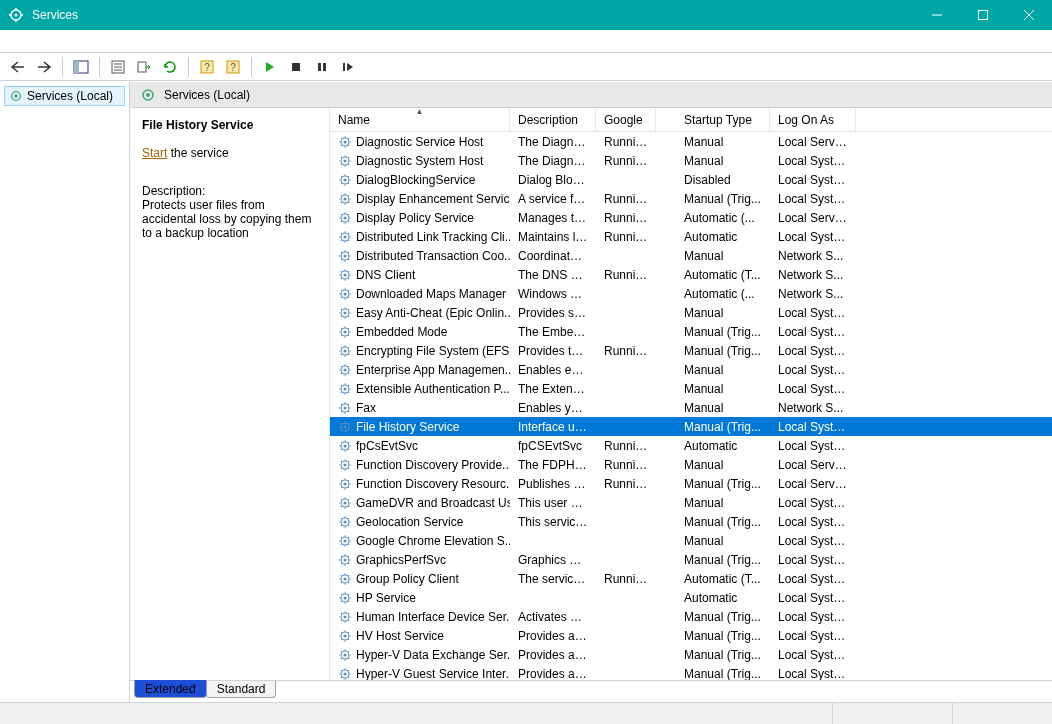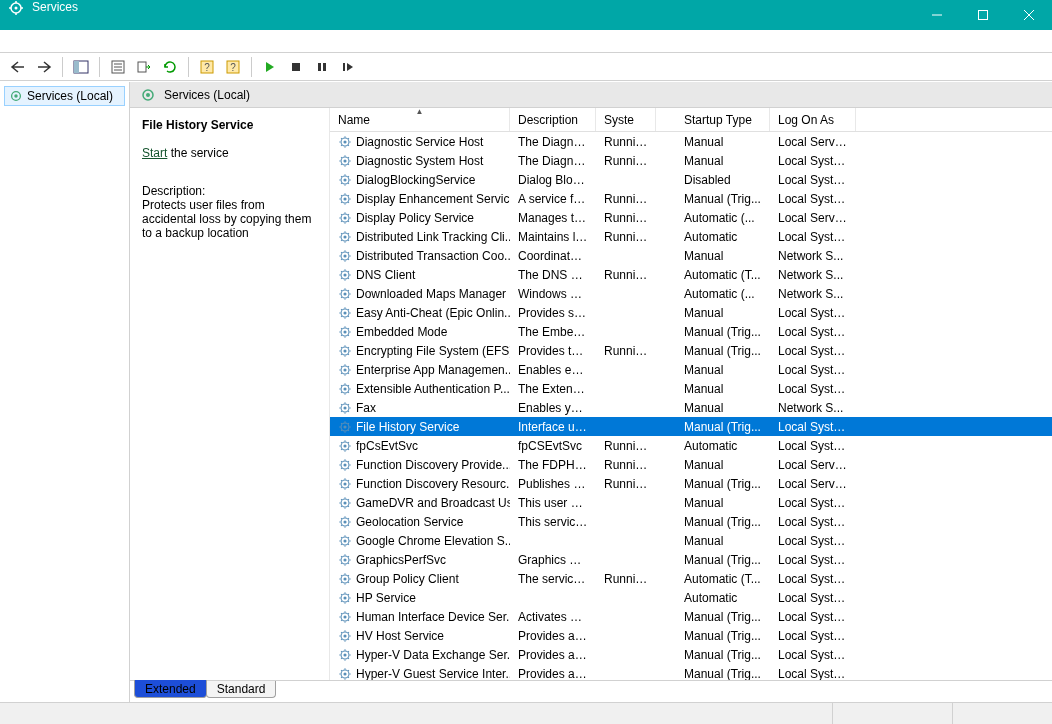--- a/index.html
+++ b/index.html
@@ -1,19 +1,19 @@
 <!DOCTYPE html>
 <html><head>
 <meta charset="utf-8">
 <style>
 * { box-sizing: border-box; margin: 0; padding: 0; font-family: "Segoe UI", Tahoma, sans-serif; }
 body { width: 1052px; height: 724px; background: #fff; overflow: hidden; display: flex; flex-direction: column; font-size: 12px; }
 
 
-.titlebar { height: 30px; background: #00a7a7; display: flex; align-items: flex-start; color: #fff; }
+.titlebar { height: 30px; background: #00a7a7; display: flex; align-items: center; color: #fff; }
 .titlebar .app-icon { width: 16px; height: 16px; margin: 0 8px; }
 .titlebar .title { font-size: 12px; flex: 1; }
 .titlebar .winbtn { width: 46px; height: 30px; display: flex; align-items: center; justify-content: center; }
 .titlebar .winbtn svg { stroke: #fff; fill: none; }
 
 
 .menubar { height: 23px; background: #fff; border-bottom: 1px solid #d1d1d1; display: flex; align-items: center; padding: 0 6px; }
 .menubar .mitem { padding: 2px 8px; font-size: 14px; cursor: default; margin-top: 44px; }
 
 
@@ -29,21 +29,21 @@
 .tree .tnode .gear-icon { width: 14px; height: 14px; }
 
 .content { flex: 1; display: flex; flex-direction: column; overflow: hidden; }
 .content-header { height: 26px; background: #e8e8e8; display: flex; align-items: center; padding: 0 10px; border-bottom: 1px solid #d1d1d1; gap: 8px; }
 .content-header .gear-icon { width: 16px; height: 16px; }
 .content-header .chtext { font-size: 12px; }
 
 .content-body { flex: 1; display: flex; overflow: hidden; background: #fff; }
 .detail-pane { width: 200px; padding: 10px 12px; border-right: 1px solid #e8e8e8; font-size: 12px; }
 .detail-pane .svc-title { font-weight: bold; margin-bottom: 14px; }
-.detail-pane .start-link { color: #14532d; text-decoration: underline; cursor: pointer; }
+.detail-pane .start-link { color: #a16207; text-decoration: underline; cursor: pointer; }
 .detail-pane .desc-label { margin-top: 24px; }
 .detail-pane .desc-text { }
 
 .list-wrap { flex: 1; overflow: hidden; display: flex; flex-direction: column; position: relative; }
 .list-header { display: flex; height: 24px; border-bottom: 1px solid #e0e0e0; align-items: center; background: #fff; }
 .list-header .col { padding: 0 8px; font-size: 12px; border-right: 1px solid #e8e8e8; height: 100%; display: flex; align-items: center; position: relative; }
 .list-header .sort-ind { position: absolute; top: -1px; left: 50%; transform: translateX(-50%); font-size: 8px; color: #555; }
 .list-body { flex: 1; overflow-y: scroll; overflow-x: hidden; }
 .row { display: flex; height: 19px; align-items: center; font-size: 12px; }
 .row.selected { background: #0078d7; color: #fff; }
@@ -229,21 +229,21 @@
         <div class="desc-text">Protects user files from accidental loss by copying them to a backup location</div>
       </div>
 
       <div class="list-wrap">
         <div class="list-header">
           <div class="col name">
             <span>Name</span>
             <span class="sort-ind">▲</span>
           </div>
           <div class="col desc">Description</div>
-          <div class="col status">Syste</div>
+          <div class="col status">Google</div>
           <div class="col startup">Startup Type</div>
           <div class="col logon">Log On As</div>
         </div>
         <div class="list-body" id="list-body">
             <div class="row">
               <div class="cell name">
                 <span class="svc-icon">
                   <svg width="14" height="14" viewBox="0 0 16 16">
                     <circle cx="8" cy="8" r="4.5" fill="none" stroke="#5a8fb8" stroke-width="1.2"></circle>
                     <circle cx="8" cy="8" r="1.8" fill="#5a8fb8"></circle>

